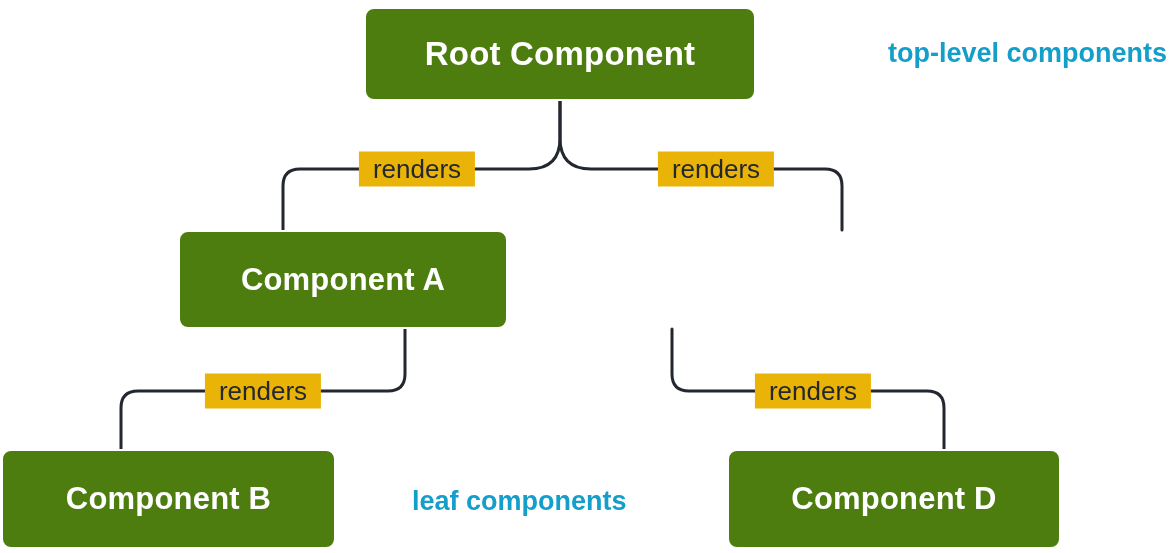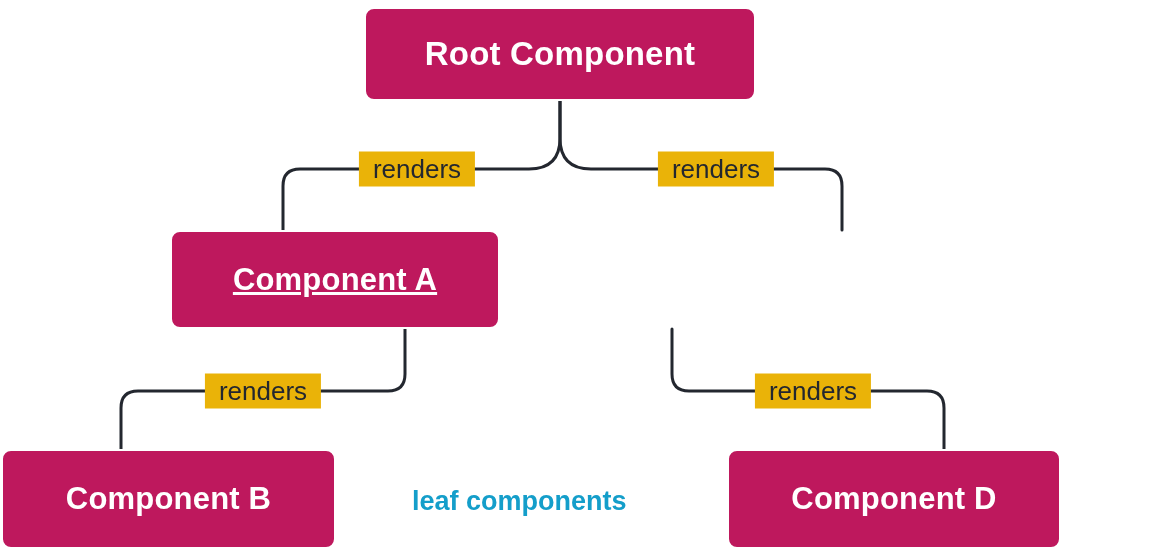--- a/index.html
+++ b/index.html
@@ -23,21 +23,21 @@
   }
   .connectors path {
     fill: none;
     stroke-width: 3;
     stroke-linecap: round;
     stroke-linejoin: round;
   }
   .node {
     position: absolute;
     box-sizing: border-box;
-    background: #be185d;
+    background: #4d7c0f;
     border: 2px solid #ffffff;
     border-radius: 10px;
     color: #ffffff;
     display: flex;
     align-items: center;
     justify-content: center;
     font-weight: 600;
     letter-spacing: 0.2px;
   }
   .node.root { font-size: 33px; }
@@ -80,23 +80,24 @@
     <path d="M 672 329 L 672 374 Q 672 391 689 391 L 927 391 Q 944 391 944 408 L 944 449" stroke="#23272f"></path>
   </svg>
 
   <span class="edge-label" style="left:417px; top:169px;">renders</span>
   <span class="edge-label" style="left:716px; top:169px;">renders</span>
   <span class="edge-label" style="left:263px; top:391px;">renders</span>
   <span class="edge-label" style="left:813px; top:391px;">renders</span>
 
   <div class="node root" style="left:364px; top:7px; width:392px; height:94px;">Root Component</div>
 
-  <div class="node child" style="left:170px; top:230px; width:330px; height:99px;text-decoration:underline;">Component A</div>
+  <div class="node child" style="left:178px; top:230px; width:330px; height:99px;">Component A</div>
 
 
   <div class="node child" style="left:727px; top:449px; width:334px; height:100px;">Component D</div>
 
   <div class="node child" style="left:1px; top:449px; width:335px; height:100px;">Component B</div>
 
+  <div class="annotation top">top-level components</div>
 
   <div class="annotation leaf">leaf components</div>
 
 </div>
 
 </body></html>

